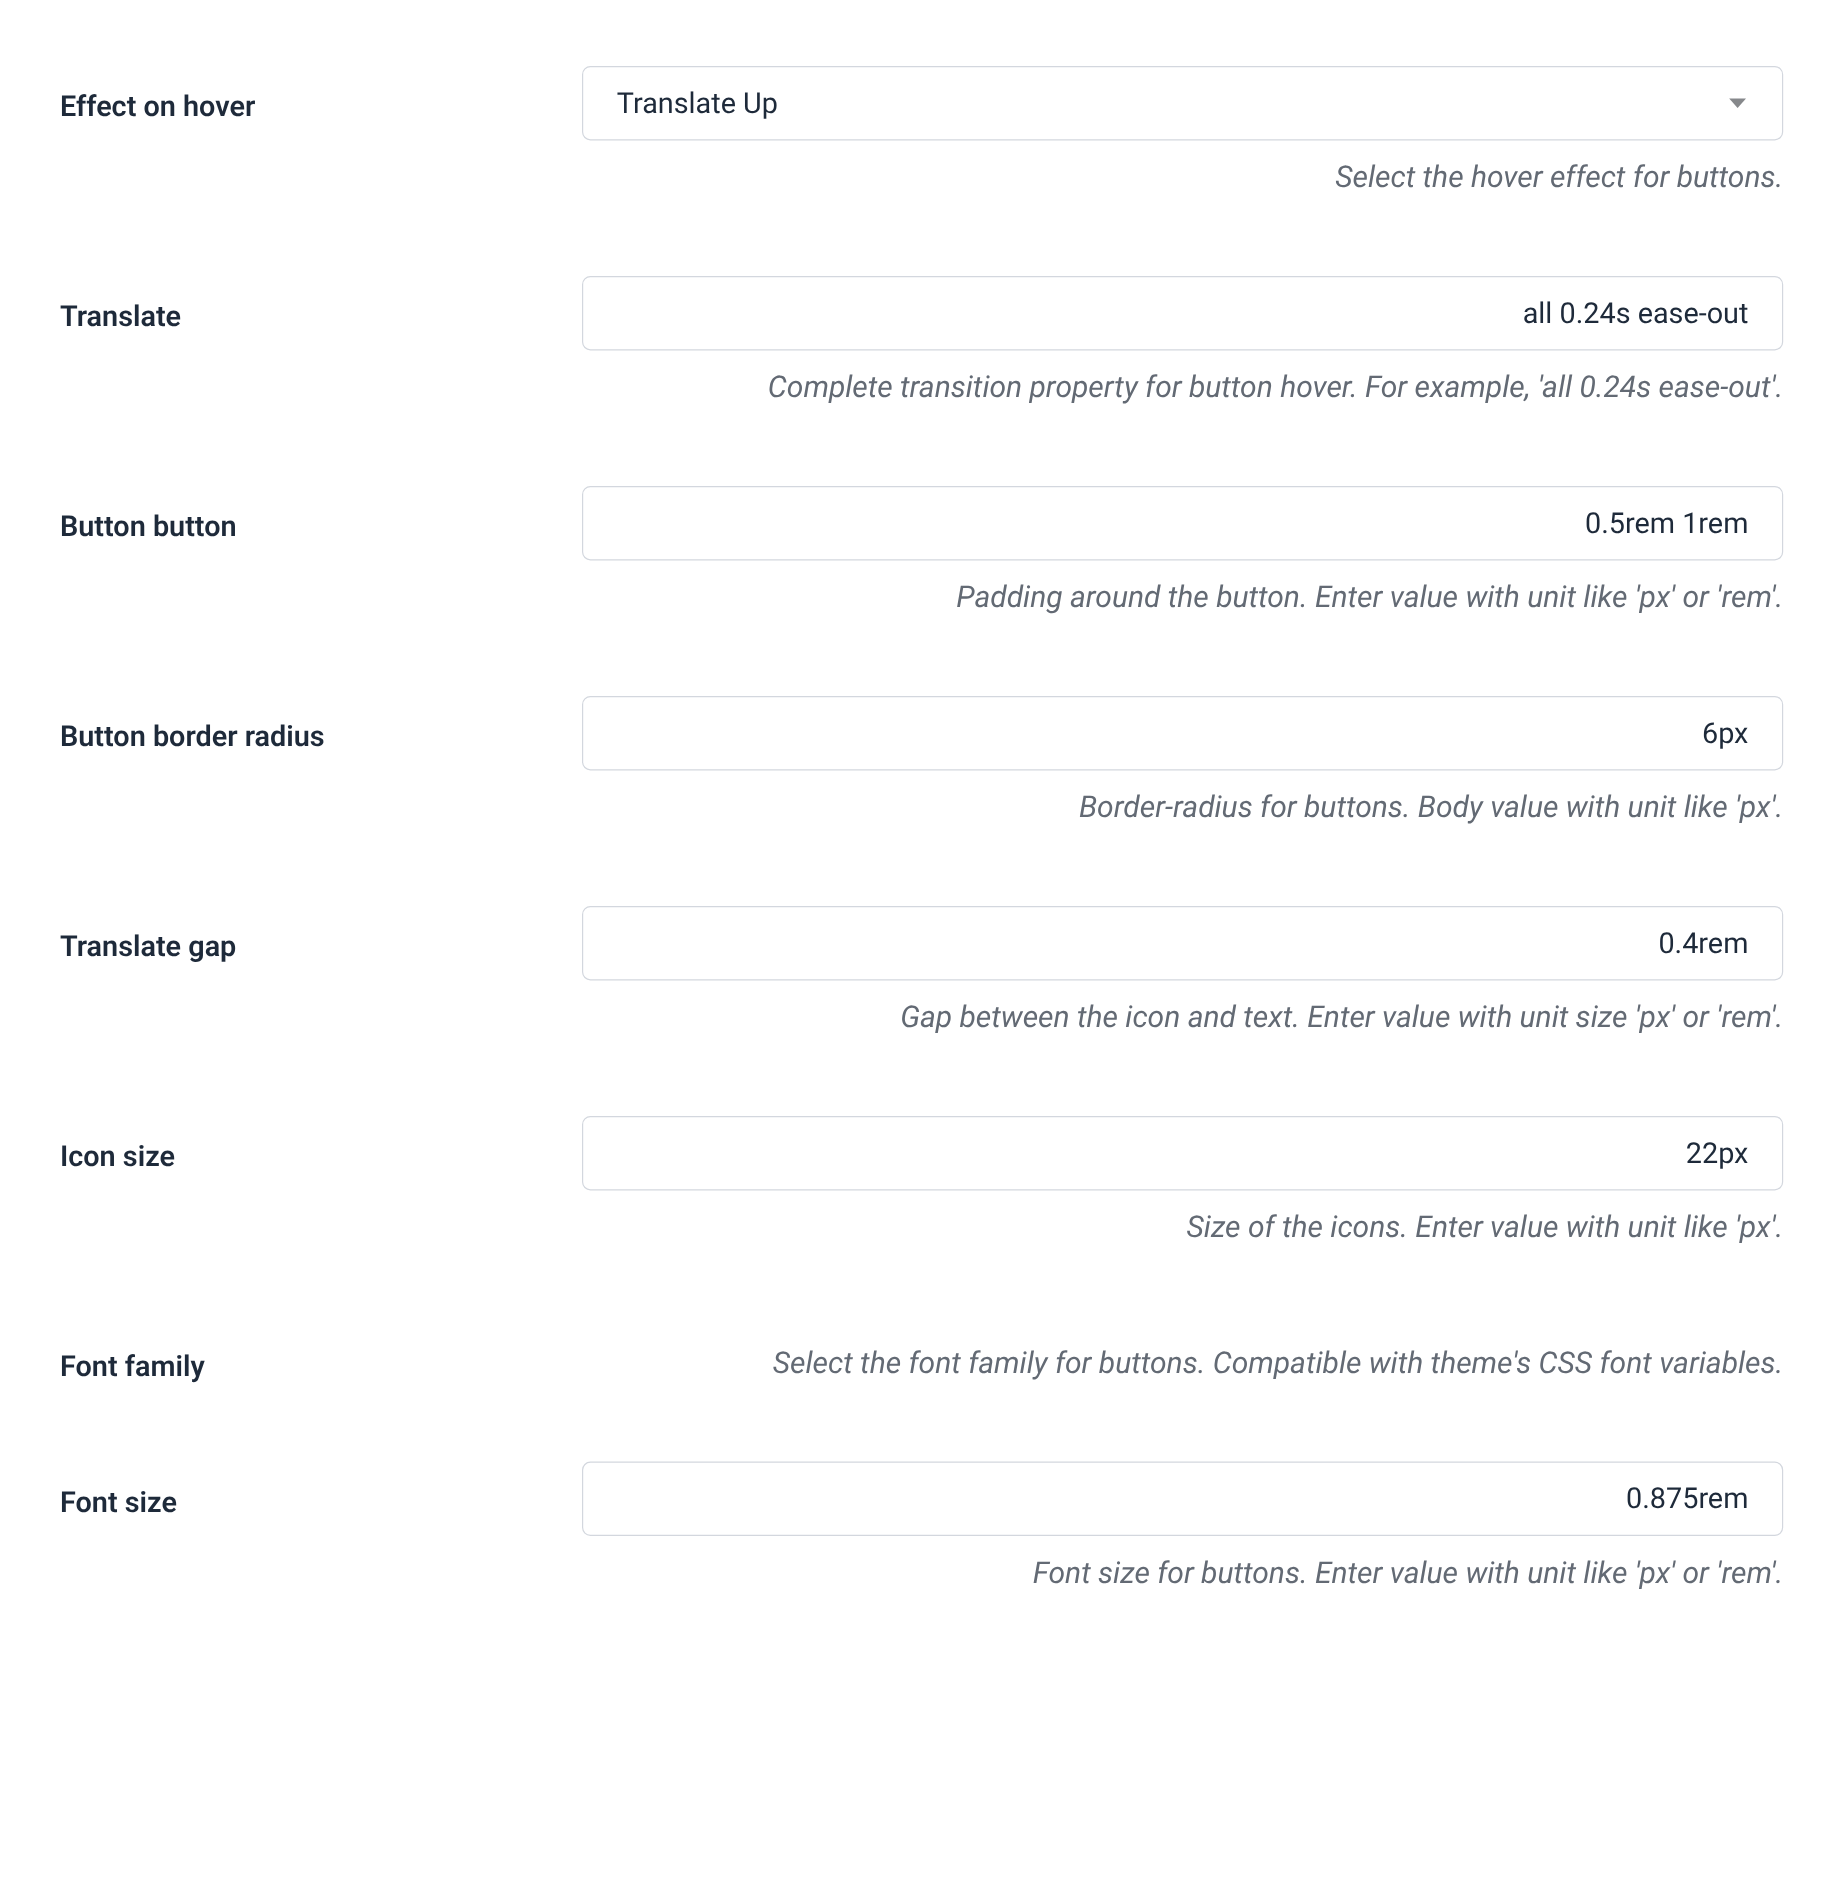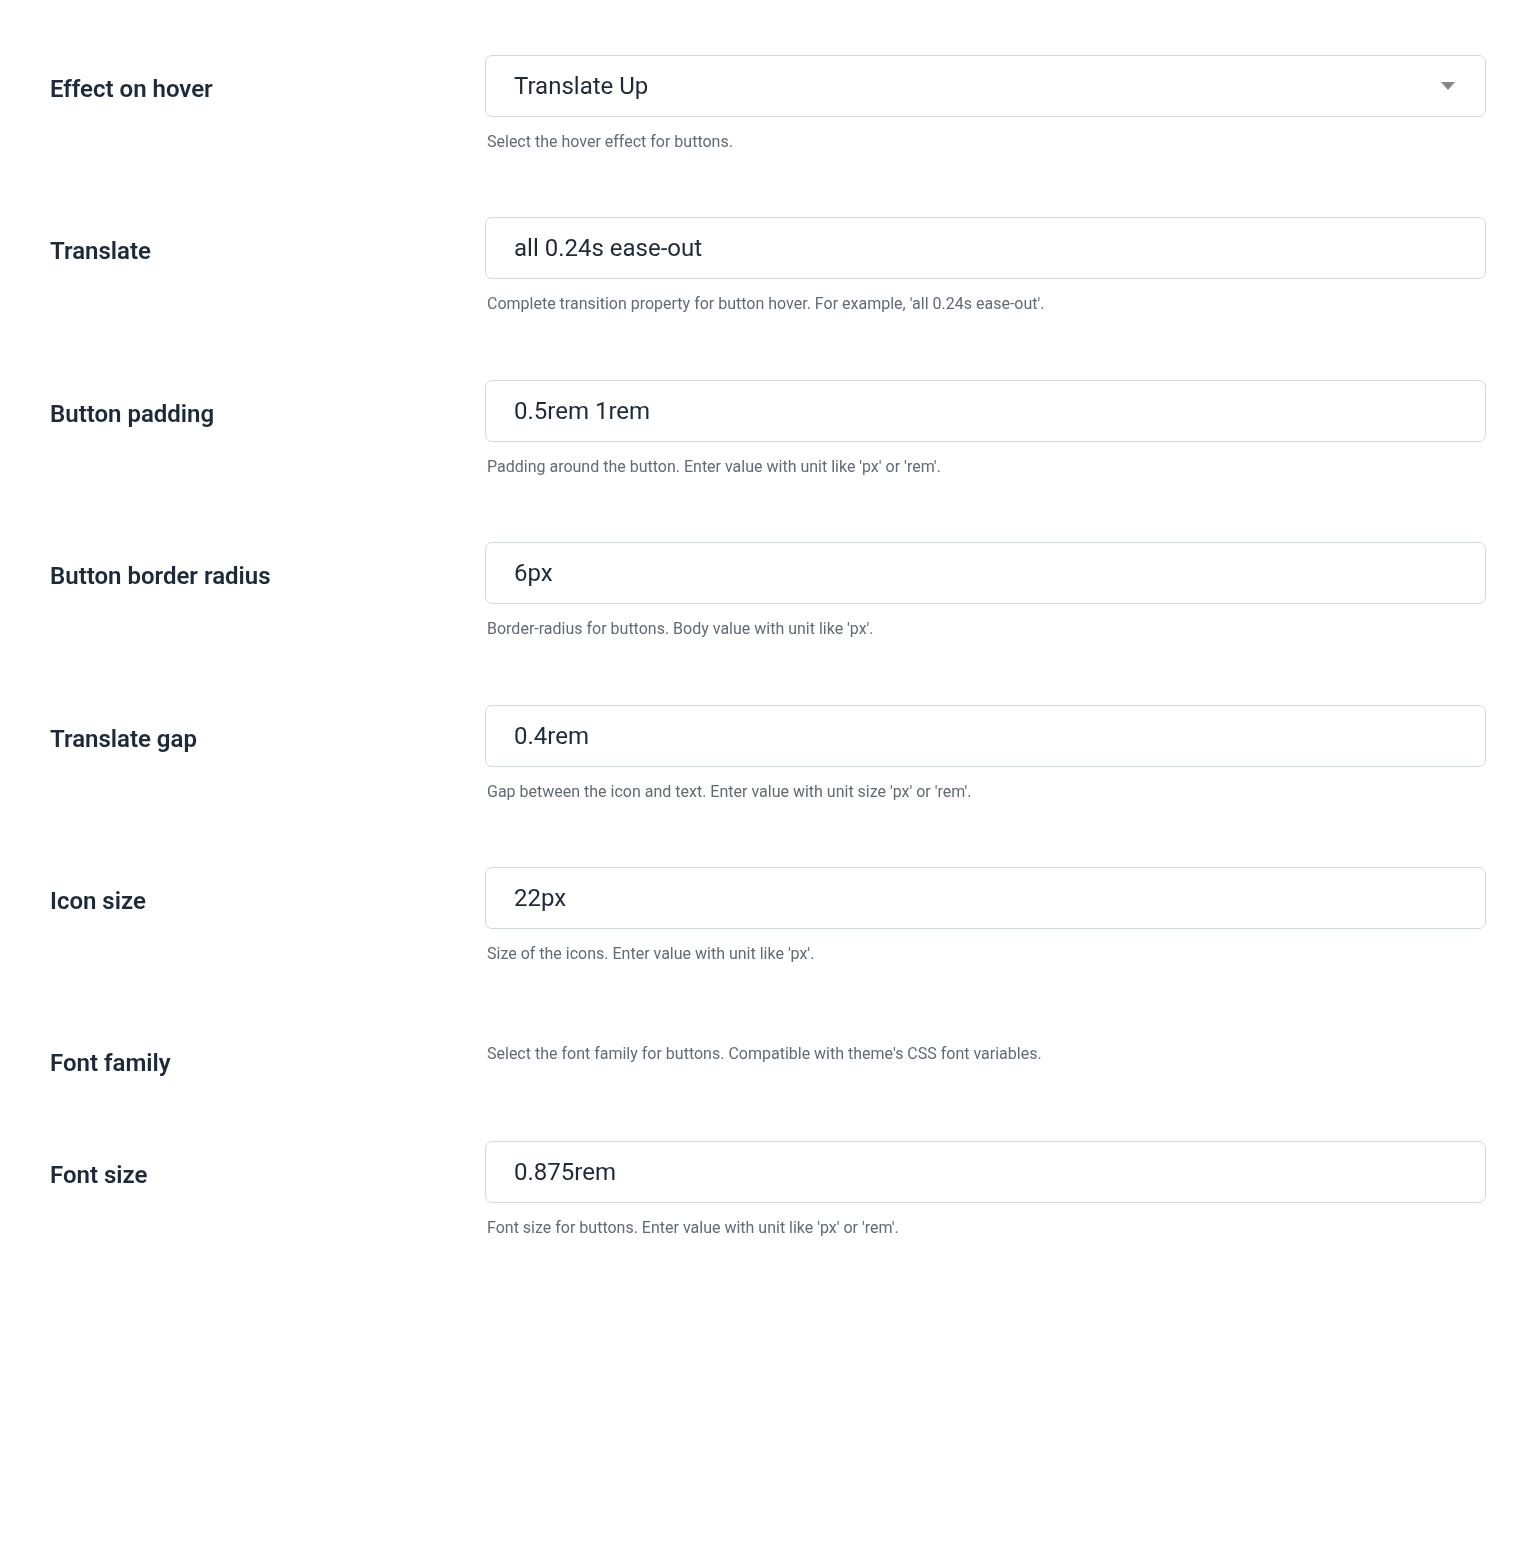--- a/index.html
+++ b/index.html
@@ -35,43 +35,46 @@
     border: 1px solid #d3d7de;
     border-radius: 7px;
     background: #ffffff;
     font-size: 24px;
     font-weight: 400;
     color: #1e2a3a;
     padding: 0 28px;
     font-family: inherit;
     outline: none;
     line-height: 60px;
+    text-align: right;
   }
   .select {
     position: relative;
     display: flex;
     align-items: center;
     justify-content: space-between;
     cursor: pointer;
     user-select: none;
   }
   .select .caret {
     width: 0;
     height: 0;
     border-left: 7px solid transparent;
     border-right: 7px solid transparent;
     border-top: 8px solid #86888b;
     margin-right: 2px;
   }
   .help {
     margin-top: 14px;
-    font-size: 16px;
+    font-size: 25px;
+    font-style: italic;
     color: #636a74;
     line-height: 1.4;
     padding-left: 2px;
+    text-align: right;
   }
 </style>
 </head>
 <body>
 
 <div class="form-row">
   <div class="label-col">
     <label>Effect on hover</label>
   </div>
   <div class="field-col">
@@ -88,21 +91,21 @@
     <label>Translate</label>
   </div>
   <div class="field-col">
     <input class="input" type="text" value="all 0.24s ease-out" style="">
     <p class="help">Complete transition property for button hover. For example, 'all 0.24s ease-out'.</p>
   </div>
 </div>
 
 <div class="form-row">
   <div class="label-col">
-    <label>Button padding</label>
+    <label>Button button</label>
   </div>
   <div class="field-col">
     <input class="input" type="text" value="0.5rem 1rem" style="">
     <p class="help">Padding around the button. Enter value with unit like 'px' or 'rem'.</p>
   </div>
 </div>
 
 <div class="form-row">
   <div class="label-col">
     <label>Button border radius</label>

